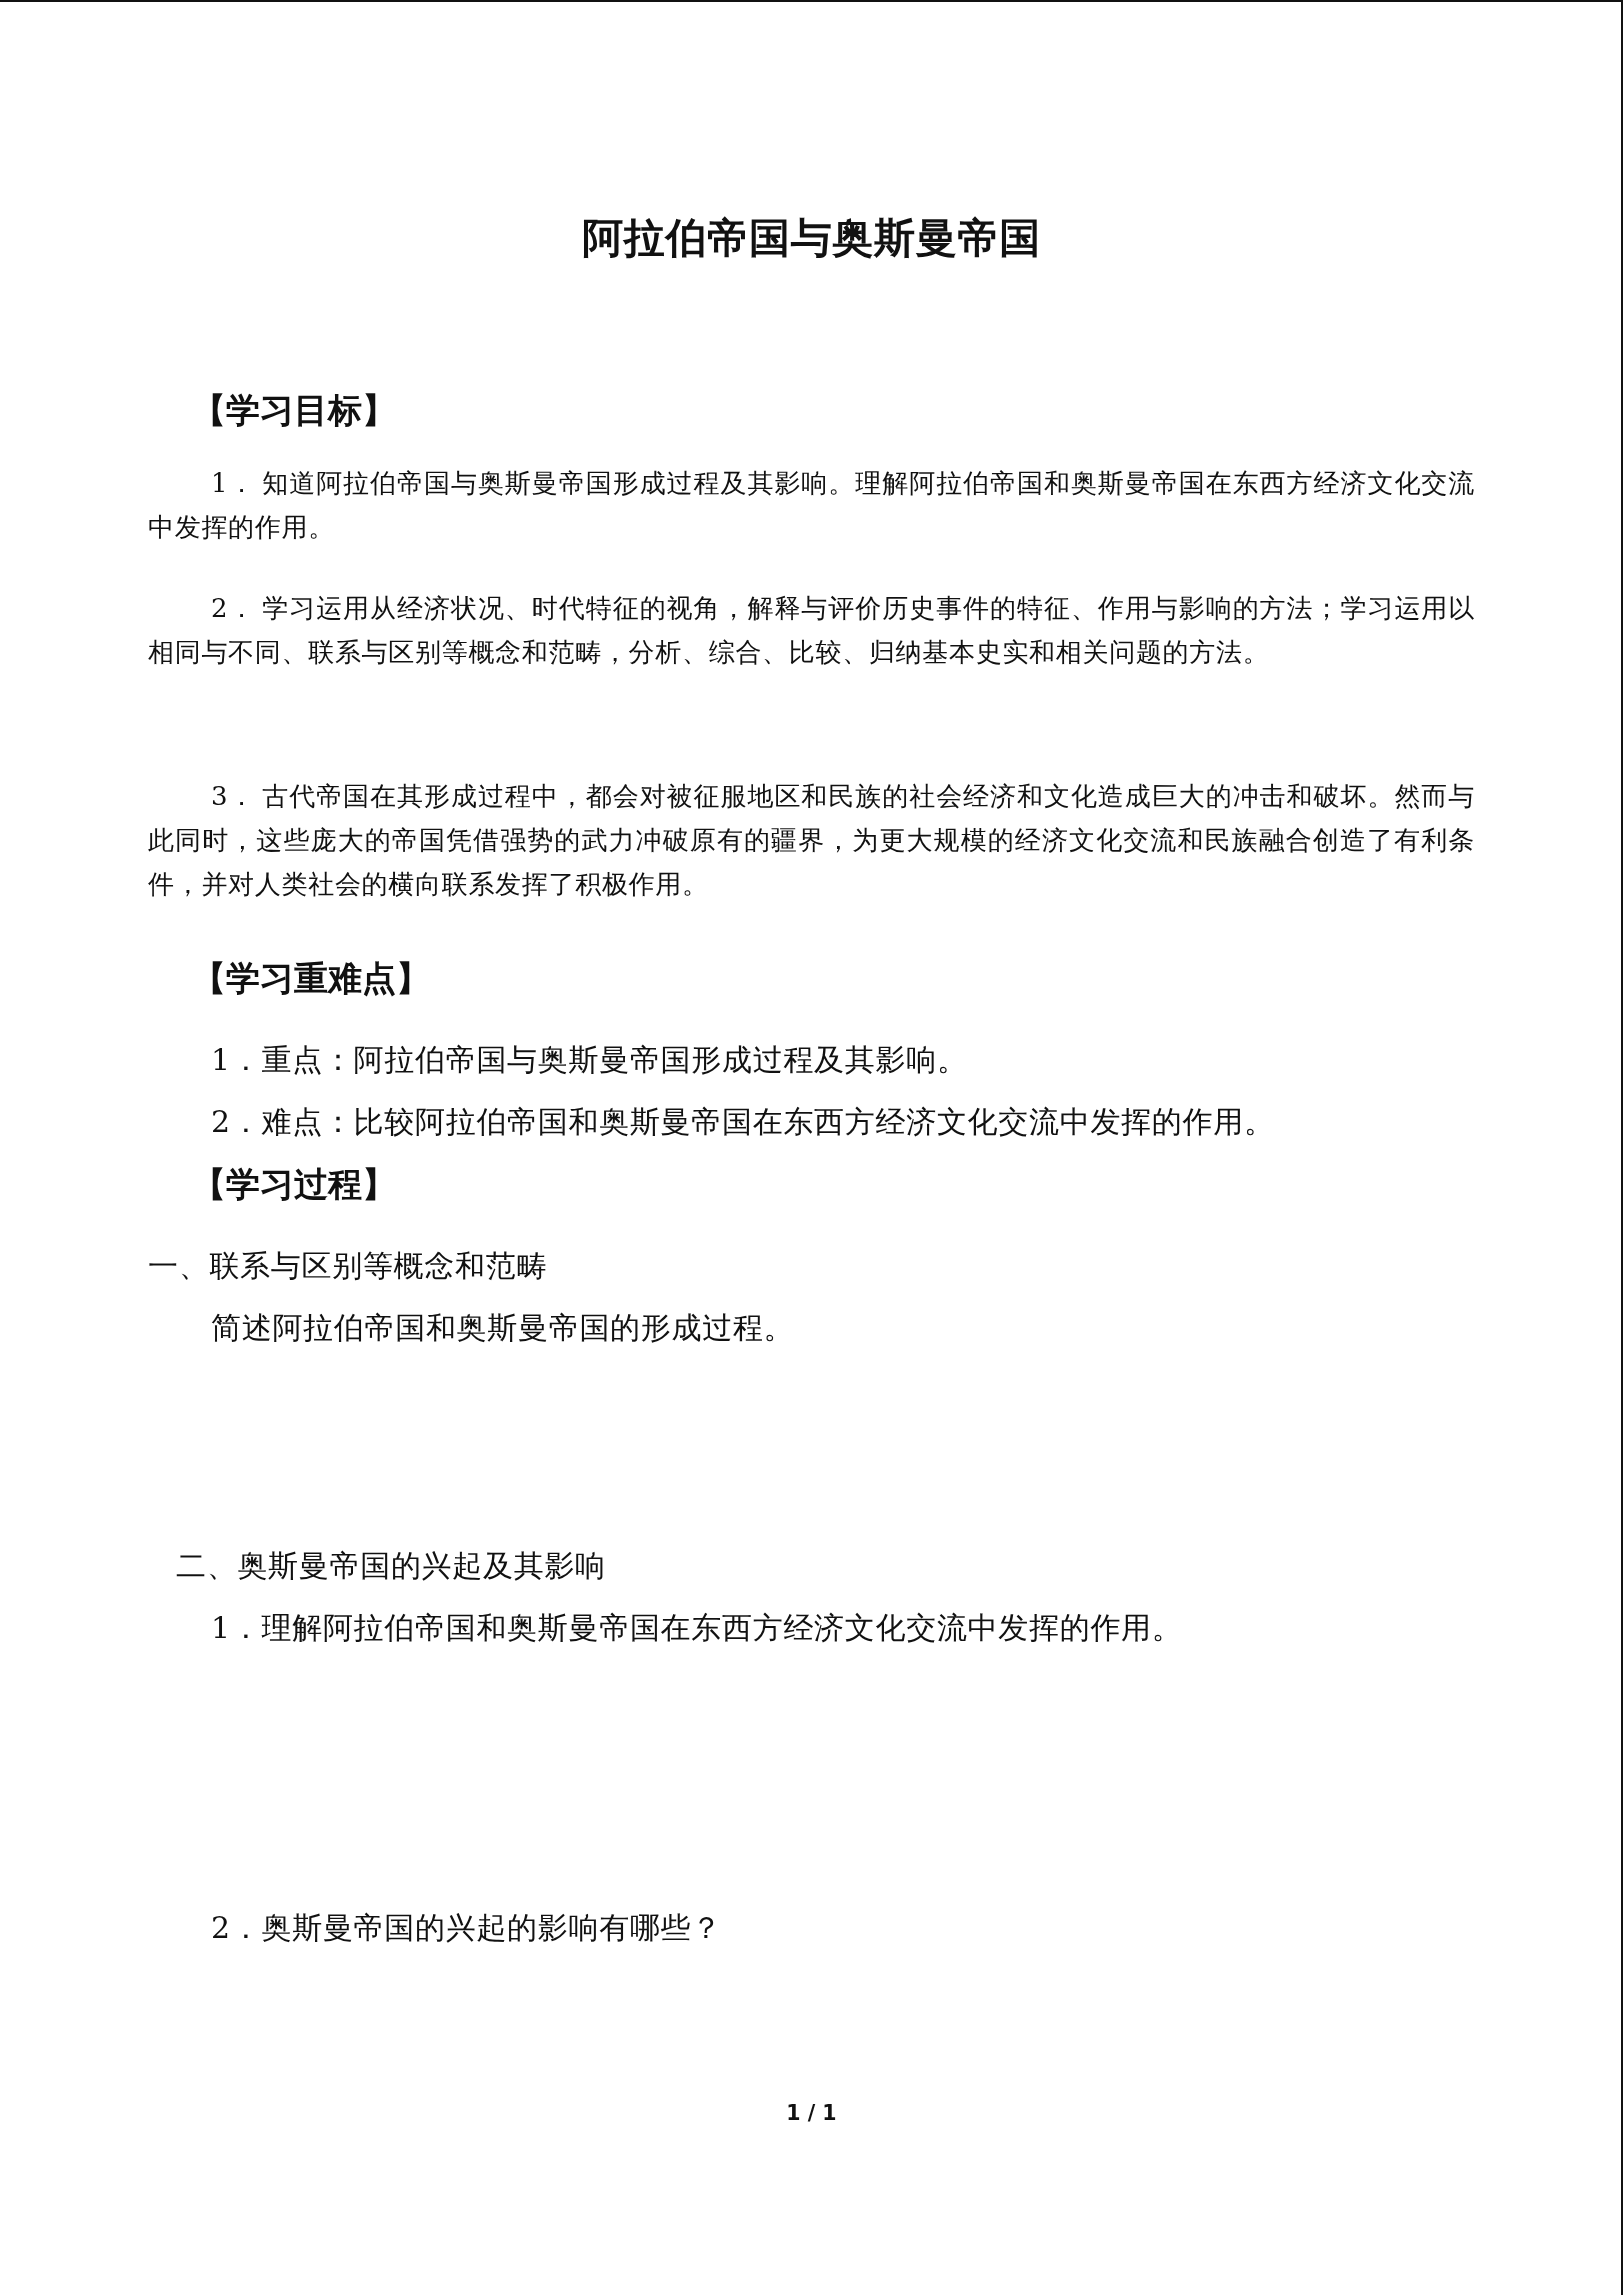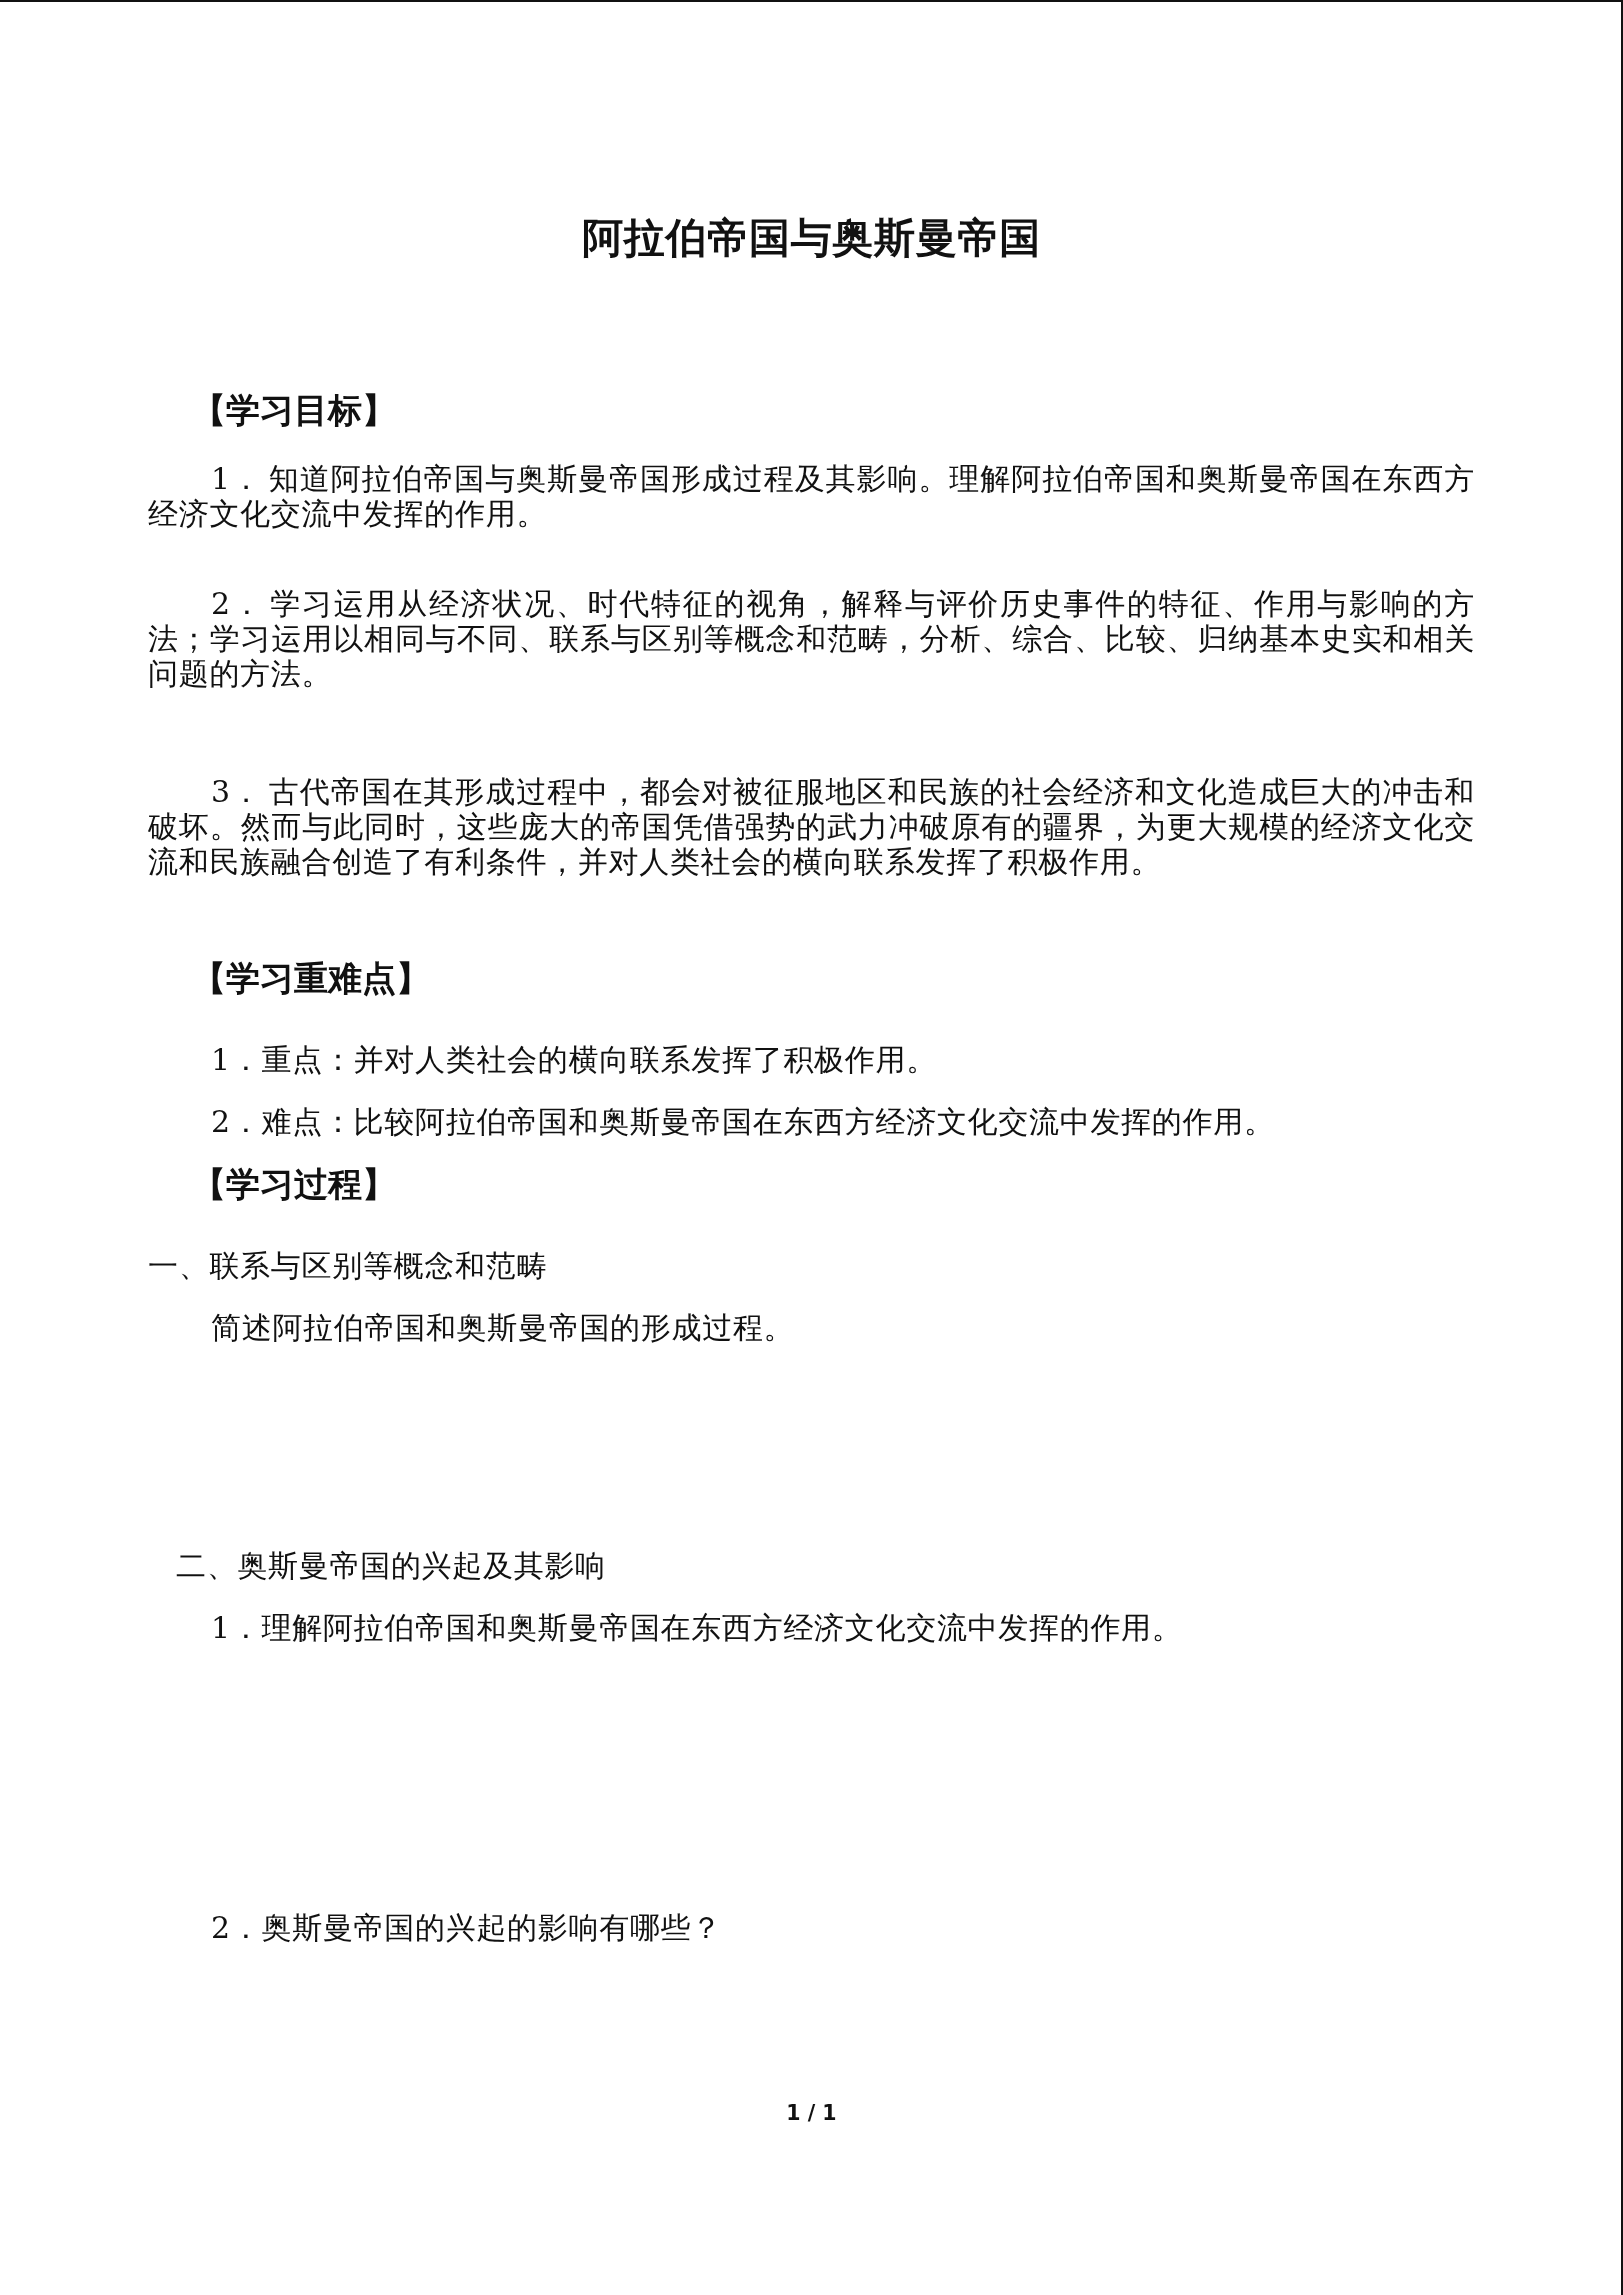--- a/index.html
+++ b/index.html
@@ -46,22 +46,22 @@
       font-family: "DejaVu Sans", "Liberation Sans", sans-serif;
       font-size: 34px;
       line-height: 48px;
       font-weight: bold;
       margin-left: 44px;
     }
     .para {
       position: absolute;
       left: 0;
       width: 1327px;
-      font-size: 30px;
-      line-height: 35px;
+      font-size: 26px;
+      line-height: 44px;
       text-align: justify;
       text-indent: 63px;
       letter-spacing: 0.7px;
     }
     .para .num { margin-right: 6.8px; }
     .line {
       position: absolute;
       left: 0;
       font-size: 30px;
       line-height: 48px;
@@ -100,21 +100,21 @@
     <span class="num">2．</span><span>学习运用从经济状况、时代特征的视角，解释与评价历史事件的特征、作用与影响的方法；学习运用以相同与不同、联系与区别等概念和范畴，分析、综合、比较、归纳基本史实和相关问题的方法。</span>
   </div>
 
   <div class="para" style="top:774px;">
     <span class="num">3．</span><span>古代帝国在其形成过程中，都会对被征服地区和民族的社会经济和文化造成巨大的冲击和破坏。然而与此同时，这些庞大的帝国凭借强势的武力冲破原有的疆界，为更大规模的经济文化交流和民族融合创造了有利条件，并对人类社会的横向联系发挥了积极作用。</span>
   </div>
 
   <div class="section-heading" style="top:954px;">【学习重难点】</div>
 
   <div class="line indent" style="top:1036px;">
-    <span class="num">1．</span><span>重点：并对人类社会的横向联系发挥了积极作用。</span>
+    <span class="num">1．</span><span>重点：阿拉伯帝国与奥斯曼帝国形成过程及其影响。</span>
   </div>
 
   <div class="line indent" style="top:1098px;">
     <span class="num">2．</span><span>难点：比较阿拉伯帝国和奥斯曼帝国在东西方经济文化交流中发挥的作用。</span>
   </div>
 
   <div class="section-heading" style="top:1160px;">【学习过程】</div>
 
   <div class="line" style="top:1242px;">一、联系与区别等概念和范畴</div>
   <div class="line indent" style="top:1304px;">简述阿拉伯帝国和奥斯曼帝国的形成过程。</div>

